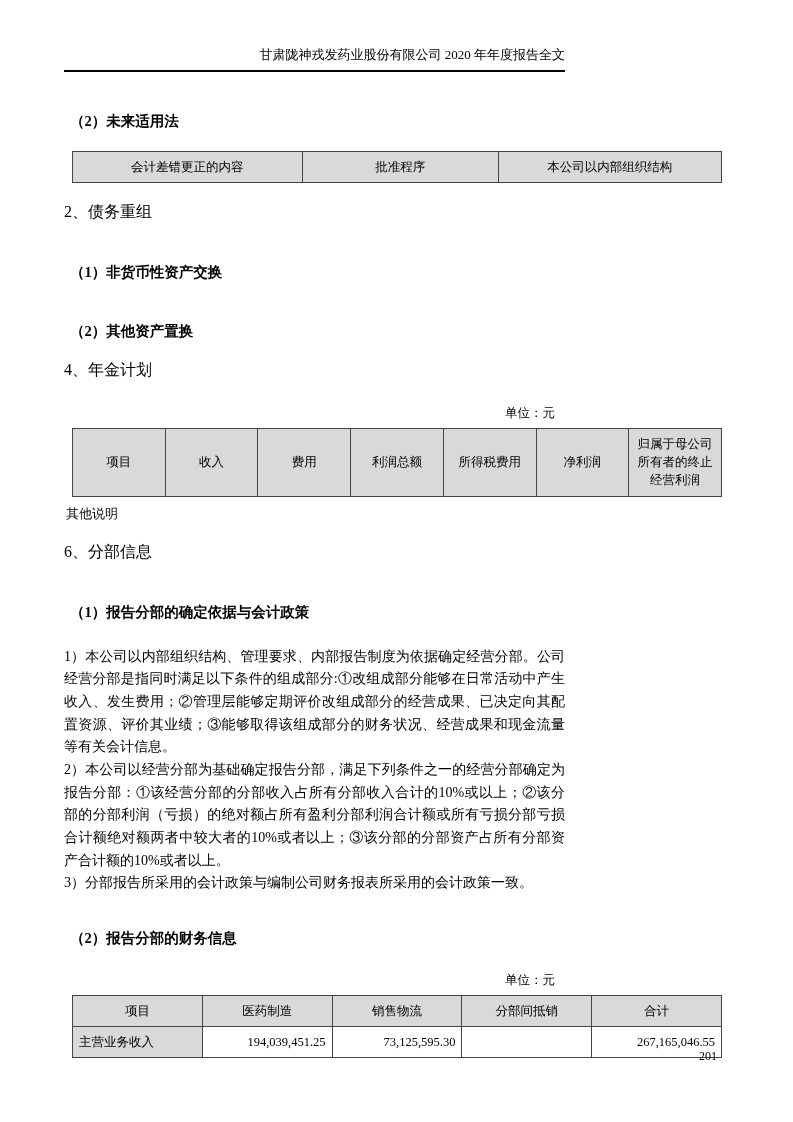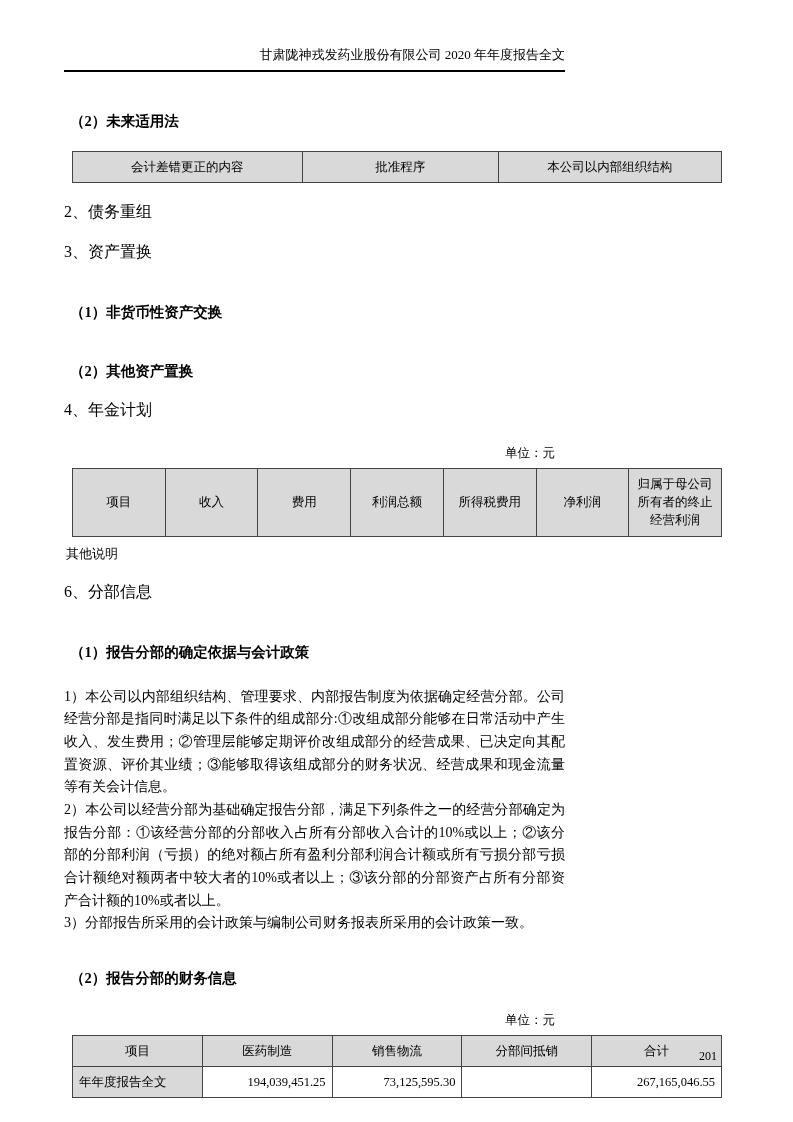--- a/index.html
+++ b/index.html
@@ -107,21 +107,20 @@
     <tbody>
         <tr>
       <th>会计差错更正的内容</th>
       <th>批准程序</th>
       <th>本公司以内部组织结构</th>
     </tr>
   </tbody>
     </table>
 
   <div class="h-num">2、债务重组</div>
-  <div class="h-num">3、资产置换</div>
   <div class="h-sub">（1）非货币性资产交换</div>
   <div class="h-sub">（2）其他资产置换</div>
   <div class="h-num">4、年金计划</div>
 
   <div class="unit">单位：元</div>
 
   <table class="tbl tbl2">
     <tbody>
         <tr>
       <th>项目</th>
@@ -153,21 +152,21 @@
   <table class="tbl tbl3">
     <tbody>
         <tr>
       <th>项目</th>
       <th>医药制造</th>
       <th>销售物流</th>
       <th>分部间抵销</th>
       <th>合计</th>
     </tr>
     <tr>
-      <td class="label shaded">年年度报告全文</td>
+      <td class="label shaded">主营业务收入</td>
       <td class="num">194,039,451.25</td>
       <td class="num">73,125,595.30</td>
       <td class="num"></td>
       <td class="num">267,165,046.55</td>
     </tr>
   </tbody>
     </table>
 
   <div class="page-number">201</div>
 

